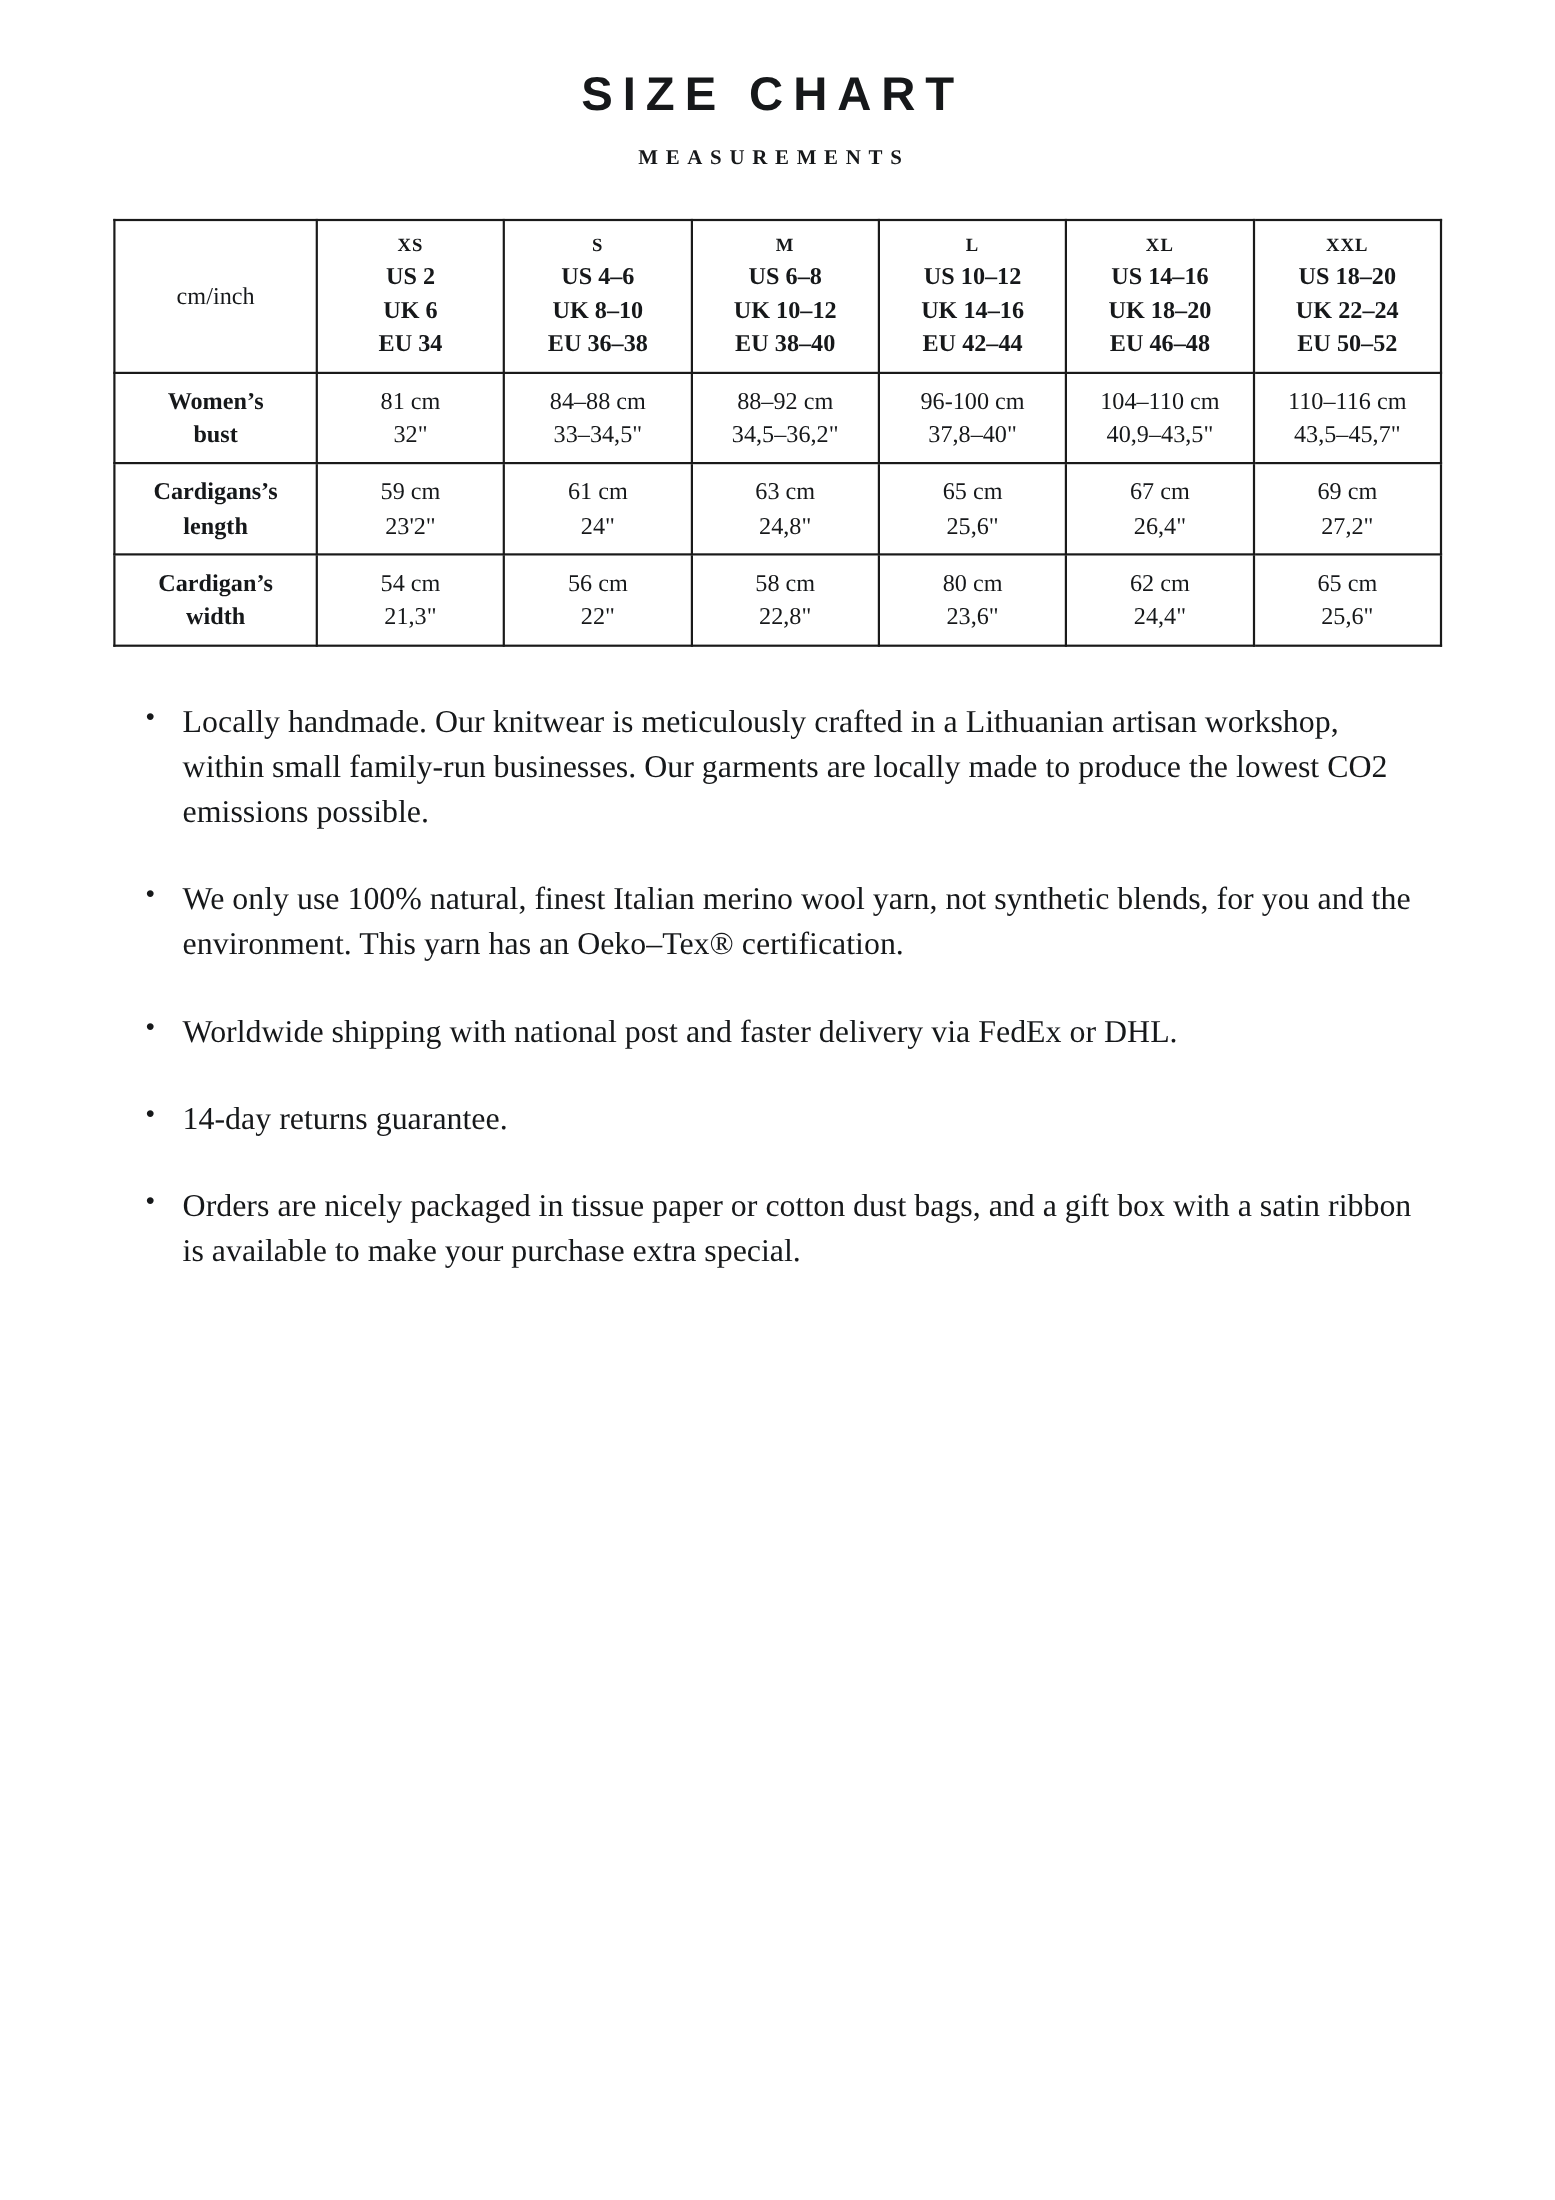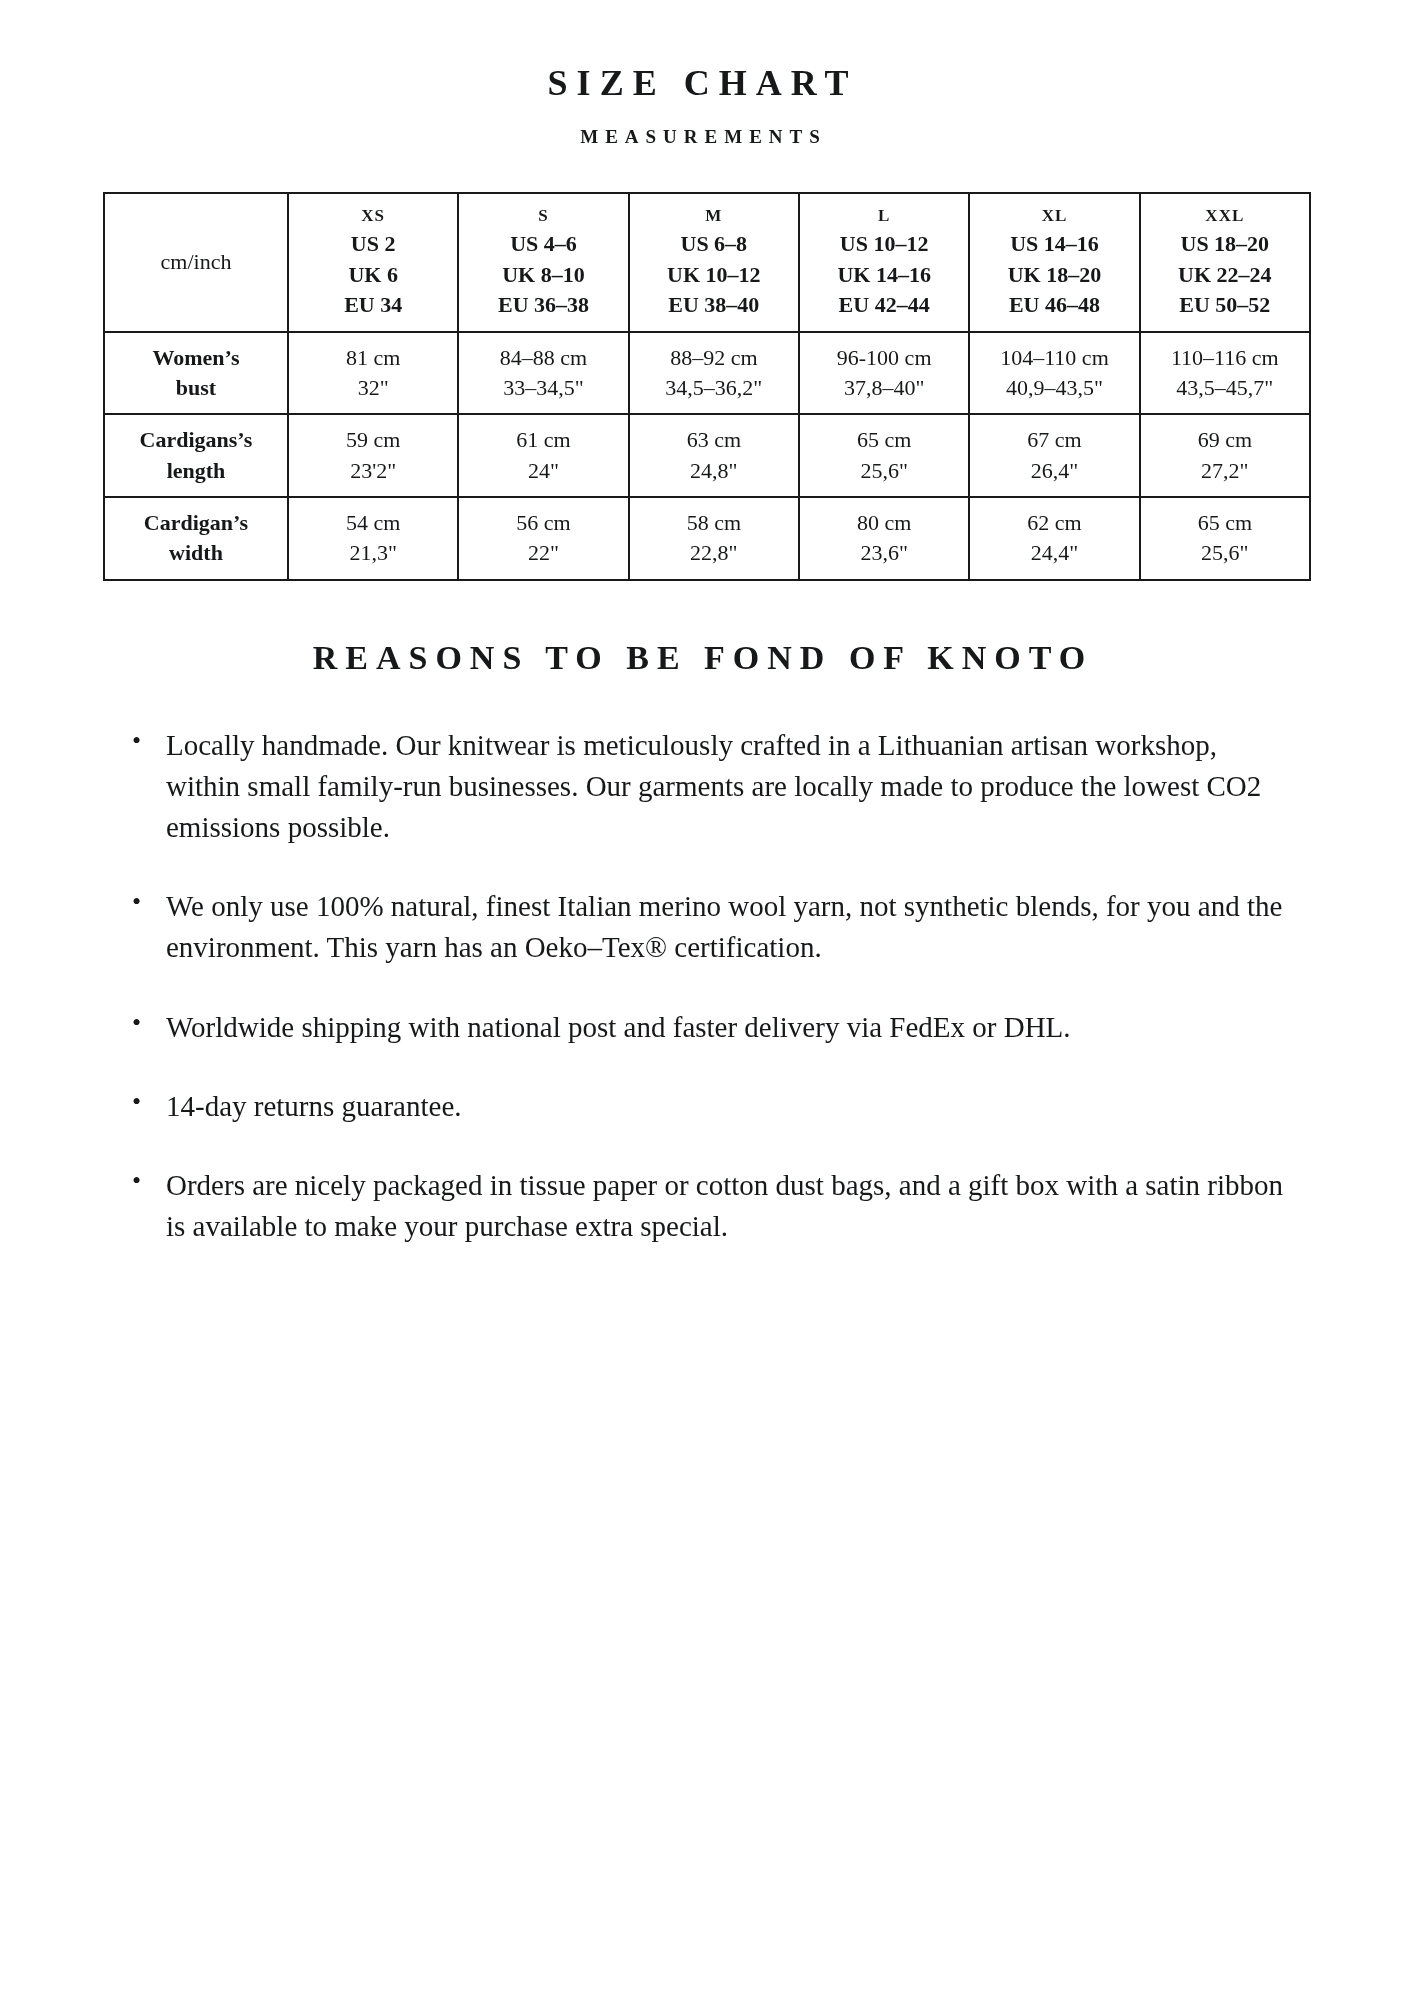--- a/index.html
+++ b/index.html
@@ -16,26 +16,26 @@
   }
   .page {
     width: 1414px;
     min-height: 2000px;
     box-sizing: border-box;
     padding: 0 88px;
     position: relative;
   }
   .title {
     text-align: center;
-    font-size: 36px;
+    font-size: 43px;
     font-weight: bold;
     letter-spacing: 9px;
     margin: 62px 0 0 0;
     padding-right: 9px;
-    font-family: Liberation Serif, serif;
+    font-family: Liberation Sans, sans-serif;
   }
   .subtitle {
     text-align: center;
     font-size: 19px;
     font-weight: bold;
     letter-spacing: 7px;
     margin: 22px 0 0 0;
     padding-right: 7px;
   }
 
@@ -274,21 +274,20 @@
           <td class="datacell">
             <span>65 cm</span>
             <span>25,6"</span>
           </td>
         </tr>
 
       </tbody>
     </table>
   </div>
 
-  <h2 class="reasons-title">REASONS TO BE FOND OF KNOTO</h2>
 
   <ul class="reasons">
     <li>Locally handmade. Our knitwear is meticulously crafted in a Lithuanian artisan workshop, within small family-run businesses. Our garments are locally made to produce the lowest CO2 emissions possible.</li>
     <li>We only use 100% natural, finest Italian merino wool yarn, not synthetic blends, for you and the environment. This yarn has an Oeko–Tex® certification.</li>
     <li>Worldwide shipping with national post and faster delivery via FedEx or DHL.</li>
     <li>14-day returns guarantee.</li>
     <li>Orders are nicely packaged in tissue paper or cotton dust bags, and a gift box with a satin ribbon is available to make your purchase extra special.</li>
   </ul>
 
 </div>

